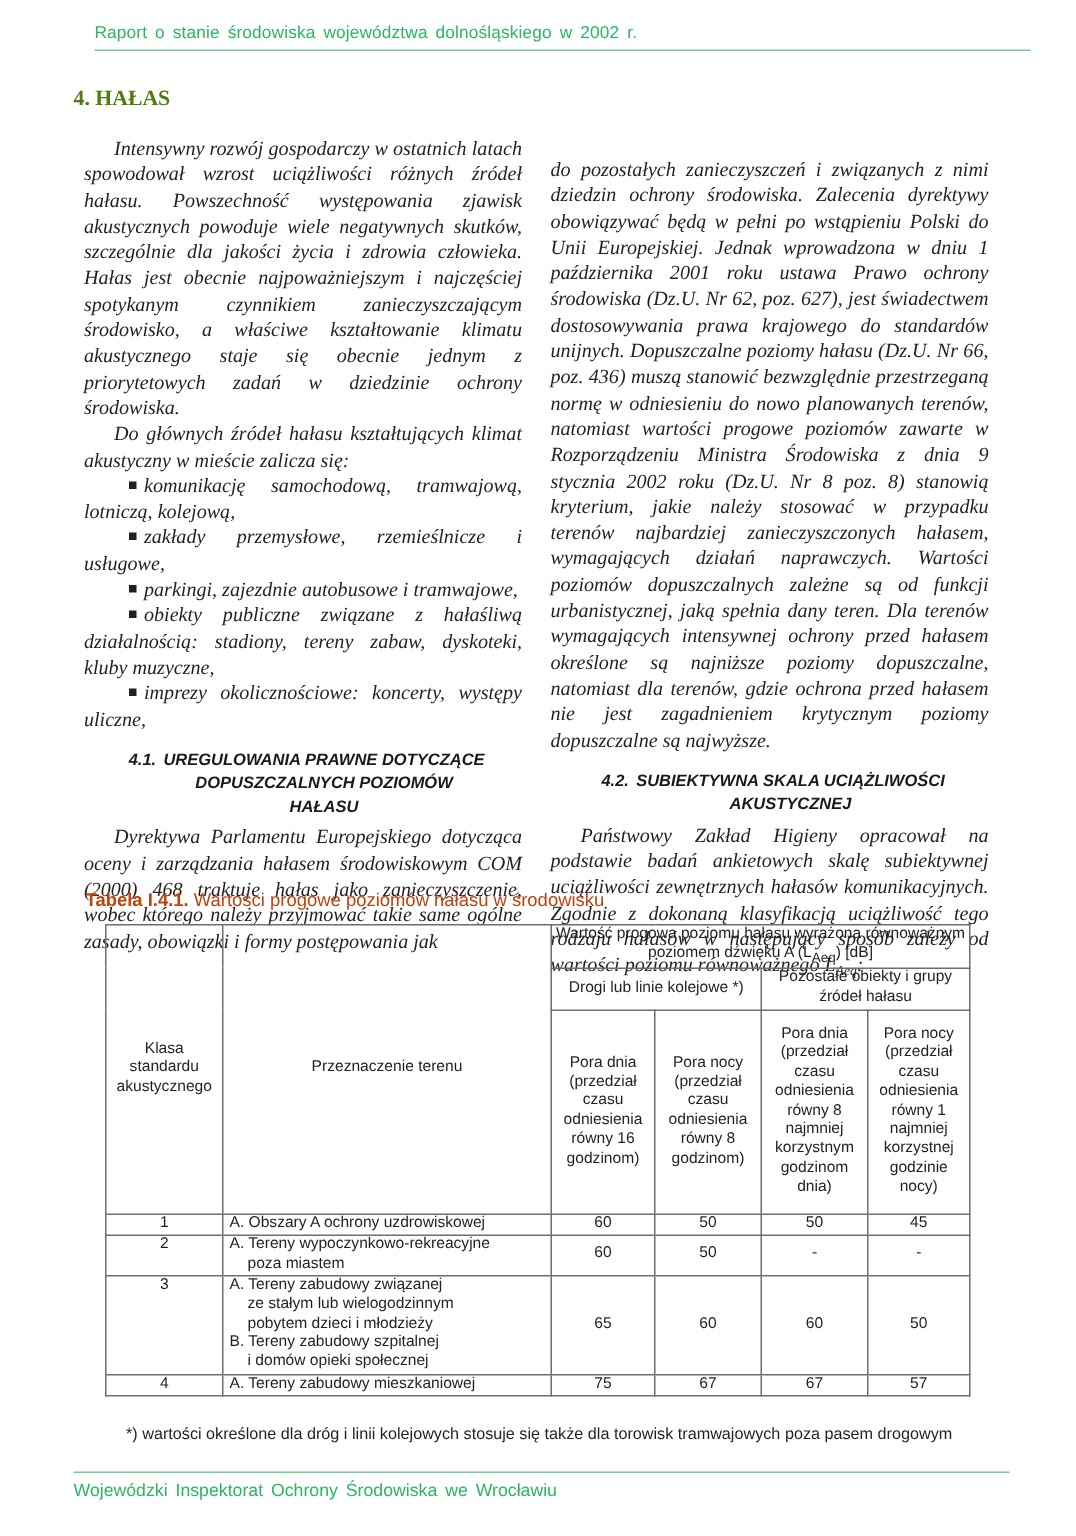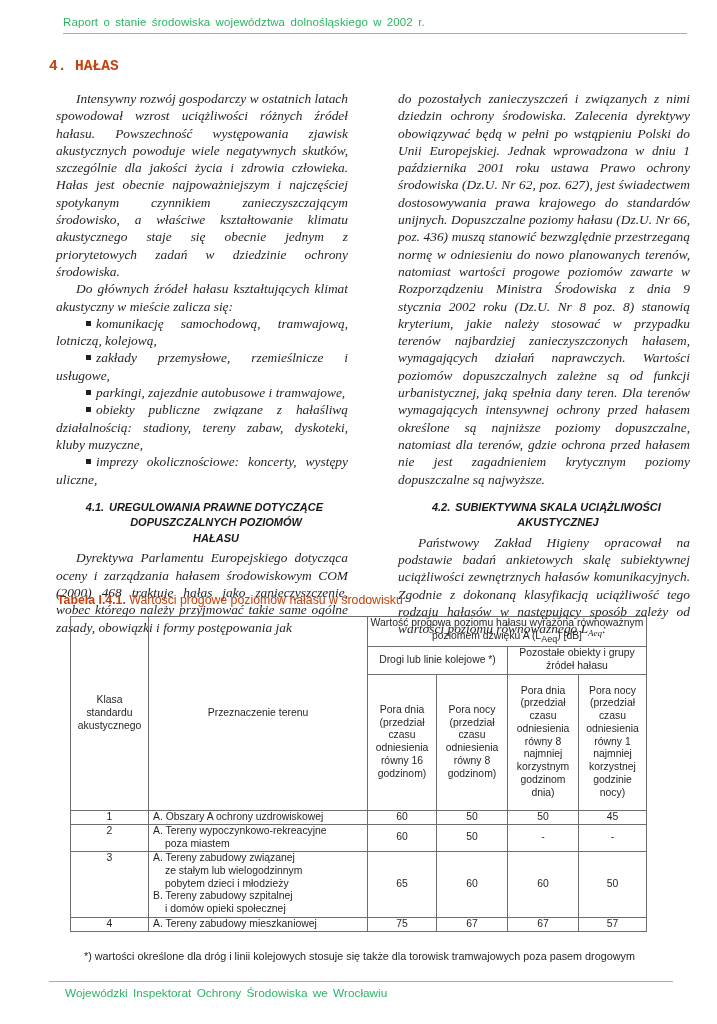--- a/index.html
+++ b/index.html
@@ -2,25 +2,25 @@
 <html><head>
 <meta charset="utf-8">
 <style>
   html, body { margin: 0; padding: 0; background: #ffffff; }
   body { width: 717px; height: 1024px; position: relative; overflow: hidden;
          font-family: "Liberation Serif", serif; color: #231f20; }
   .hdr { position: absolute; left: 63px; top: 12px; width: 624px; height: 21px;
          border-bottom: 1.5px solid #6fcf97; }
   .hdr span { font-family: "Liberation Sans", sans-serif; font-size: 11.5px; color: #2bb562;
               letter-spacing: 0.1px; word-spacing: 2px; position: absolute; left: 0; top: 4px; }
-  .h1 { position: absolute; left: 49px; top: 58px; font-family: Liberation Mono, monospace;
-        font-weight: bold; font-size: 14.5px; color: #c2410c; }
+  .h1 { position: absolute; left: 49px; top: 58px; font-family: Liberation Serif, serif;
+        font-weight: bold; font-size: 14.5px; color: #4d7c0f; }
   .col { position: absolute; font-size: 13.4px; line-height: 17.3px; text-align: justify; font-style: italic; }
   .colL { left: 56px; top: 90px; width: 292px; }
-  .colR { left: 367px; top: 90px; width: 292px; margin-left: 31px; }
+  .colR { left: 367px; top: 104px; width: 292px; }
   .col p { margin: 0; text-indent: 20px; }
   .col ul { list-style: none; margin: 0; padding: 0 0 0 0; }
   .col li { margin: 0; text-indent: 0; padding-left: 0; }
   .col li .bul { display: inline-block; width: 5px; height: 5px; background: #231f20;
                  margin: 0 5px 3px 30px; vertical-align: middle; }
   .lst { padding-left: 0; }
   .lst li { text-indent: 0; }
   .h2 { font-family: "Liberation Sans", sans-serif; font-weight: bold; font-size: 11px;
         line-height: 15.5px; color: #1a1a1a; text-align: center; margin: 12px 0 3px 0; }
   .h2 .num { display: inline-block; width: 28px; }
@@ -33,21 +33,21 @@
             table-layout: fixed; }
   table.t td { border: 1px solid #6e6e6e; text-align: center; vertical-align: middle;
                padding: 0 2px; line-height: 12.8px; }
   table.t td.left { text-align: left; padding-left: 4px; }
   table.t td.top { vertical-align: top; }
   .ind { padding-left: 12px; display: block; }
   .foot { position: absolute; left: 84px; top: 950px; font-family: "Liberation Sans", sans-serif;
           font-size: 10.8px; color: #231f20; }
   .ftr { position: absolute; left: 49px; top: 981px; width: 624px; border-top: 1.5px solid #6fcf97; }
   .ftr span { font-family: "Liberation Sans", sans-serif; font-size: 11.8px; color: #2bb562;
-              position: absolute; left: 16px; top: 4px; word-spacing: 2px; white-space: nowrap; }
+              position: absolute; left: 0; top: 4px; word-spacing: 2px; white-space: nowrap; }
   sub { font-size: 9px; vertical-align: -3px; }
 </style>
 </head>
 <body>
 
 <div class="hdr">
   <span>Raport o stanie środowiska województwa dolnośląskiego w 2002 r.</span>
 </div>
 
 <div class="h1">4. HAŁAS</div>

